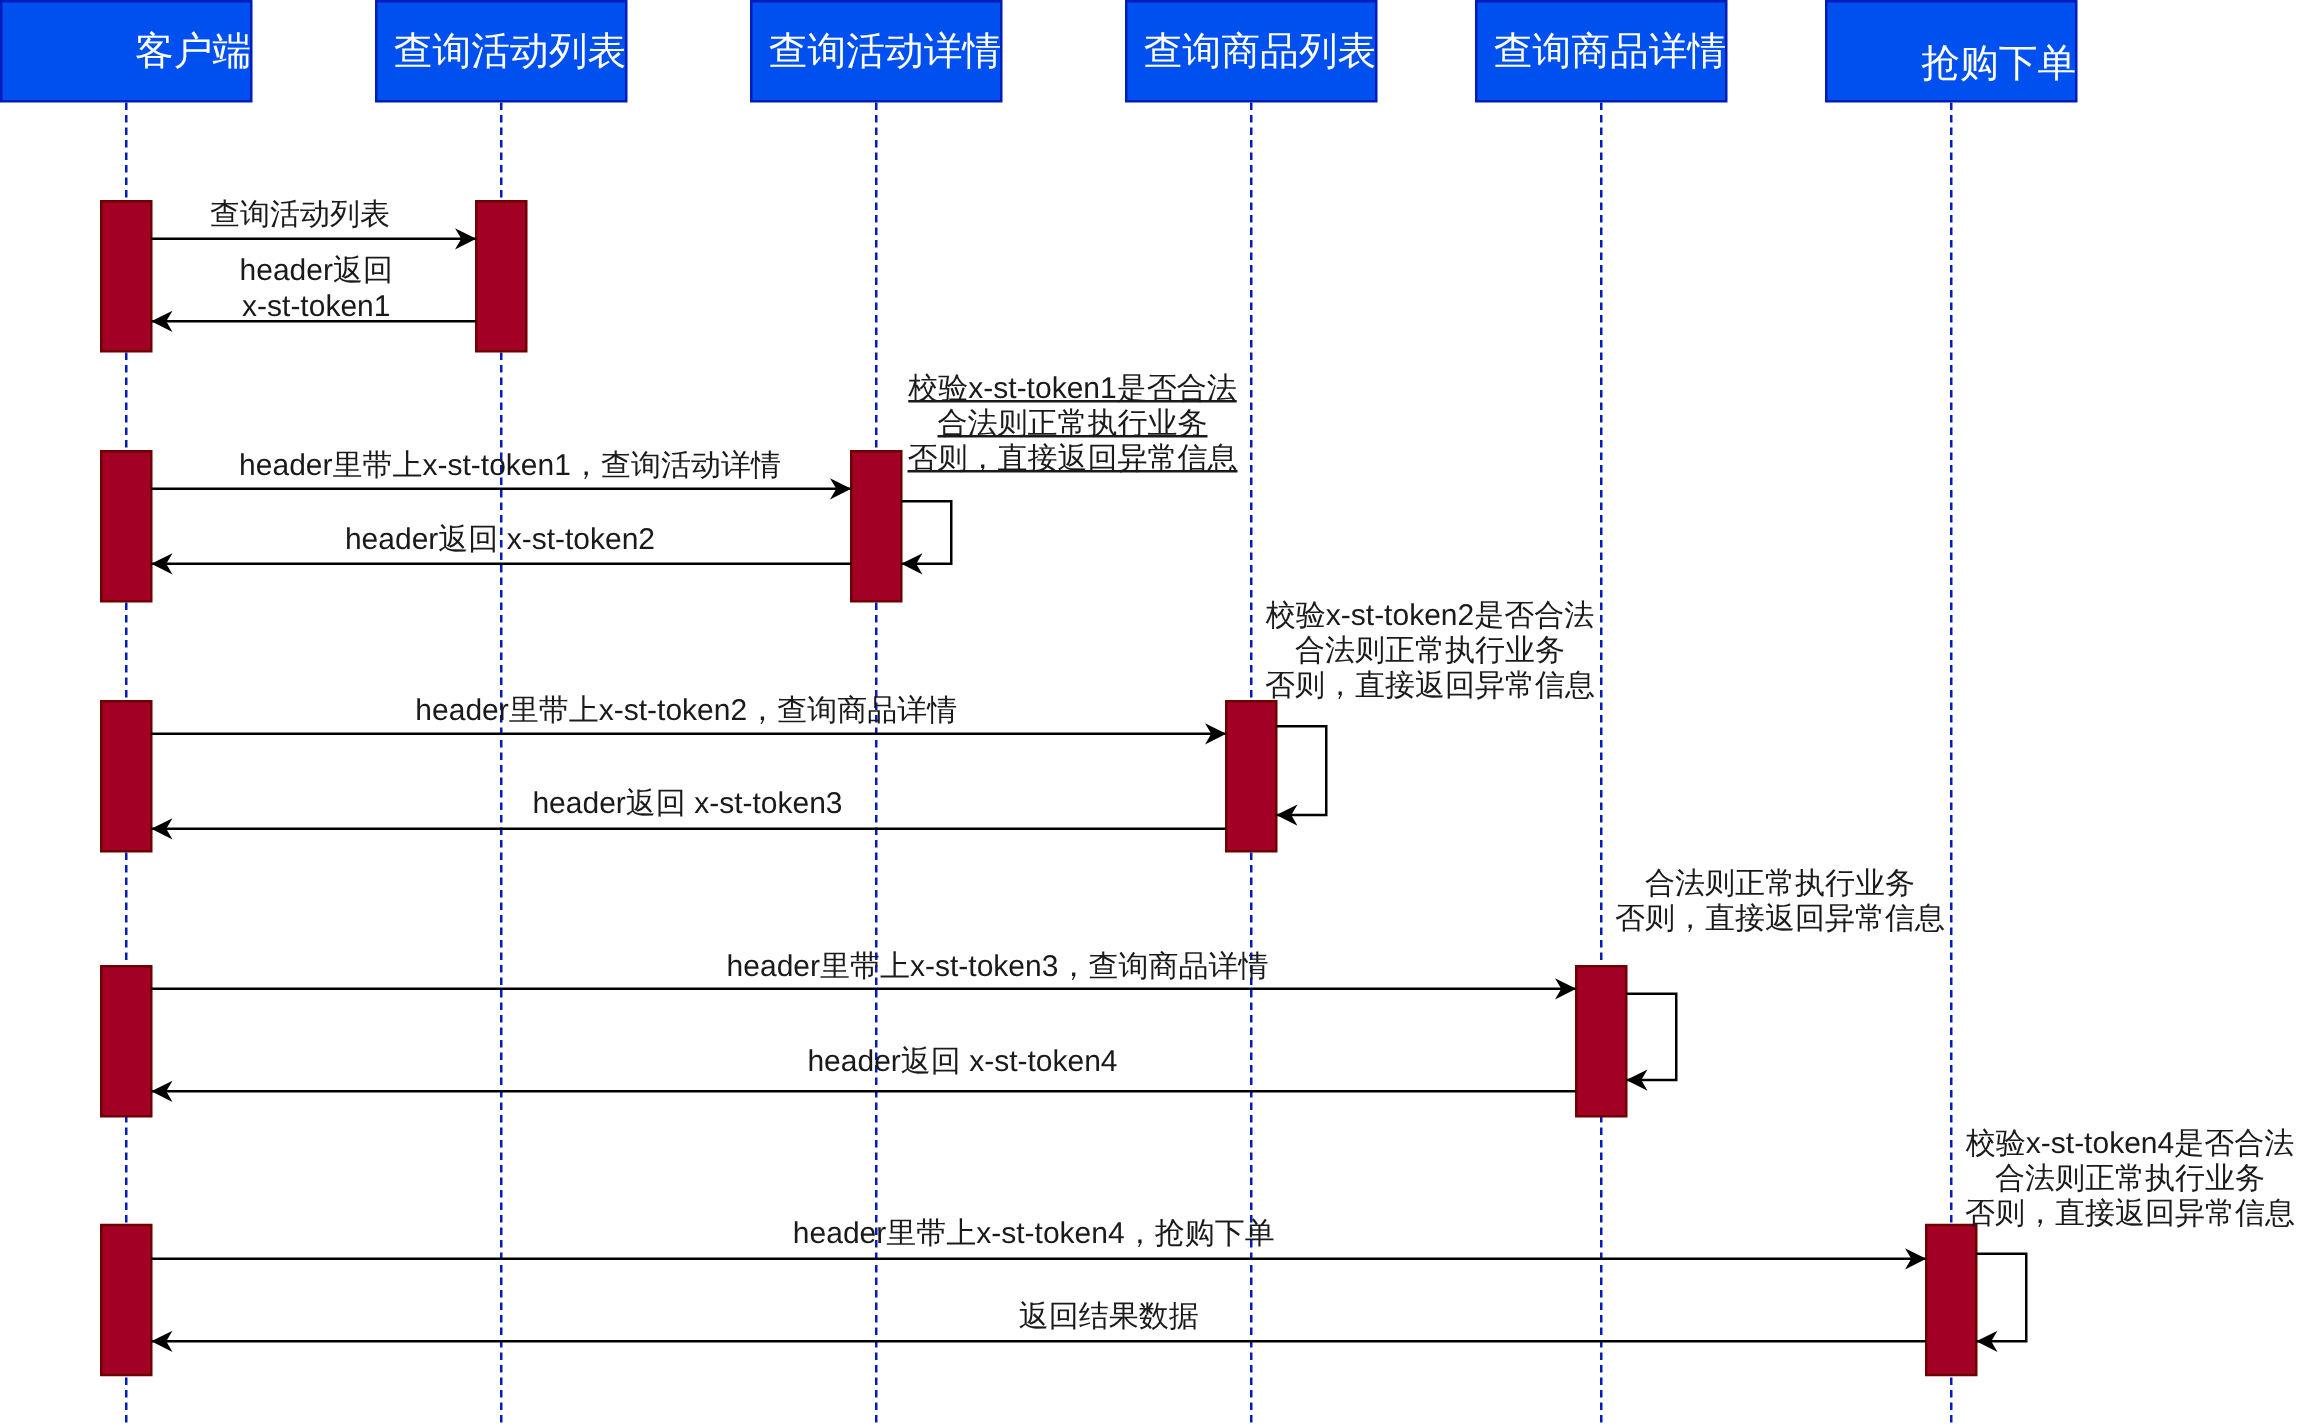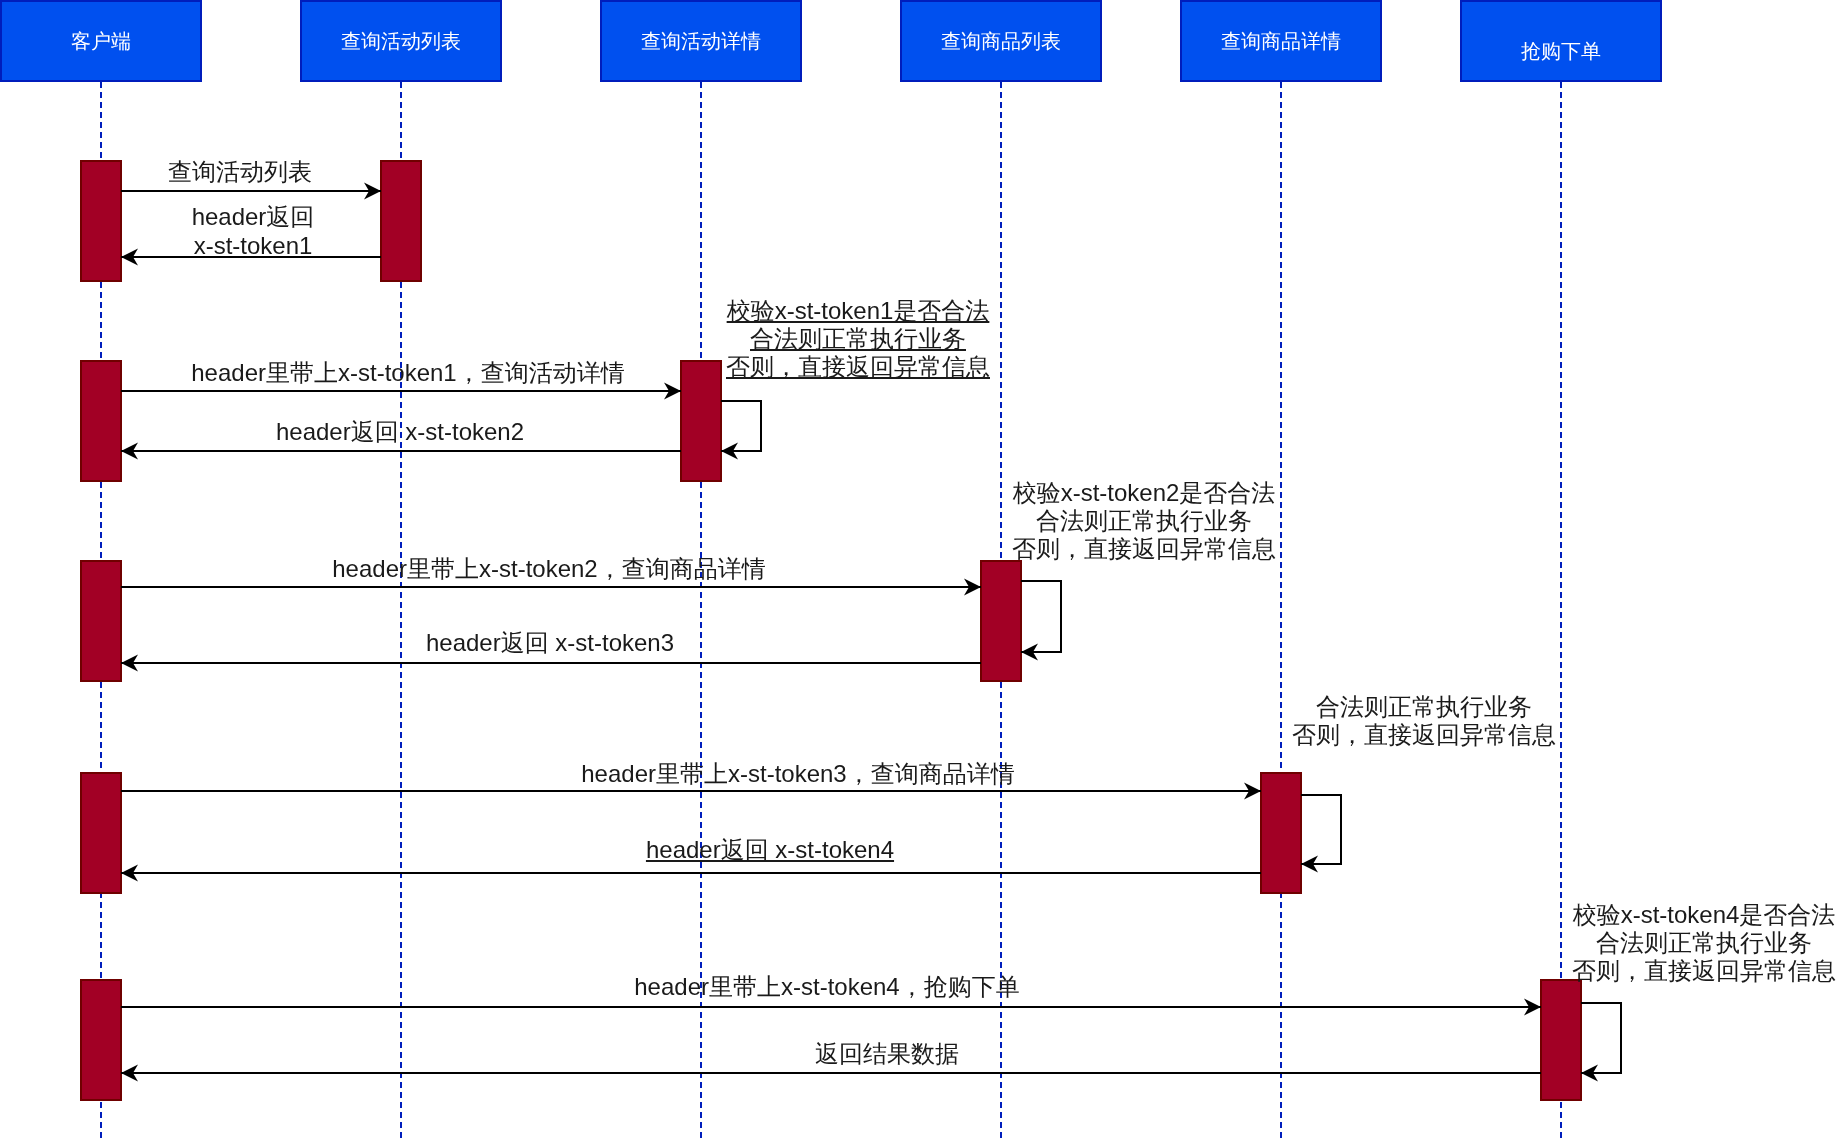--- a/index.html
+++ b/index.html
@@ -32,22 +32,22 @@
     .hdr-rect { fill: var(--header-fill); stroke: var(--header-stroke); stroke-width: 2; }
     .lifeline { stroke: var(--lifeline); stroke-width: 2; stroke-dasharray: 6 4; }
     .act { fill: var(--act-fill); stroke: var(--act-stroke); stroke-width: 2; }
     .msg { stroke: var(--arrow); stroke-width: 2; fill: none; }
     .arrowhead { fill: var(--arrow); }
 
     .hdr-label {
       position: absolute;
       width: 200px;
       margin-left: -100px;
-      text-align: center;
-      font-size: 20px;
+      text-align: right;
+      font-size: 31px;
       line-height: 28px;
       color: var(--header-text);
       white-space: nowrap;
     }
     .lbl {
       position: absolute;
       width: 720px;
       margin-left: -360px;
       text-align: center;
       font-size: 24px;
@@ -127,21 +127,21 @@
 <div class="lbl" style="left:240px; top:158px;">查询活动列表</div>
 <div class="lbl two" style="left:253px; top:202px;">
   <span class="ln">header返回</span>
   <span class="ln">x-st-token1</span>
 </div>
 <div class="lbl" style="left:408px; top:359px;">header里带上x-st-token1，查询活动详情</div>
 <div class="lbl" style="left:400px; top:418px;">header返回 x-st-token2</div>
 <div class="lbl" style="left:549px; top:555px;">header里带上x-st-token2，查询商品详情</div>
 <div class="lbl" style="left:550px; top:629px;">header返回 x-st-token3</div>
 <div class="lbl" style="left:798px; top:760px;">header里带上x-st-token3，查询商品详情</div>
-<div class="lbl" style="left:770px; top:836px;text-decoration:underline;">header返回 x-st-token4</div>
+<div class="lbl" style="left:770px; top:836px;">header返回 x-st-token4</div>
 <div class="lbl" style="left:827px; top:973px;">header里带上x-st-token4，抢购下单</div>
 <div class="lbl" style="left:887px; top:1040px;">返回结果数据</div>
 
 <div class="lbl" style="left:858px; top:297px;text-decoration:underline;">
   <span class="ln">校验x-st-token1是否合法</span>
   <span class="ln">合法则正常执行业务</span>
   <span class="ln">否则，直接返回异常信息</span>
 </div>
 <div class="lbl" style="left:1144px; top:479px;">
   <span class="ln">校验x-st-token2是否合法</span>

